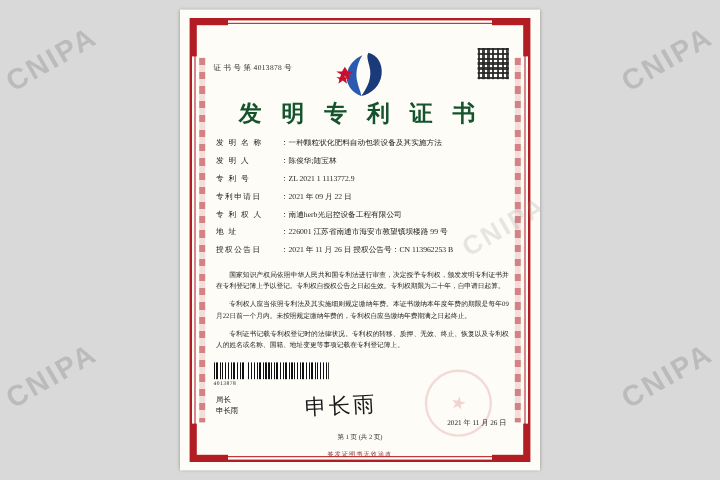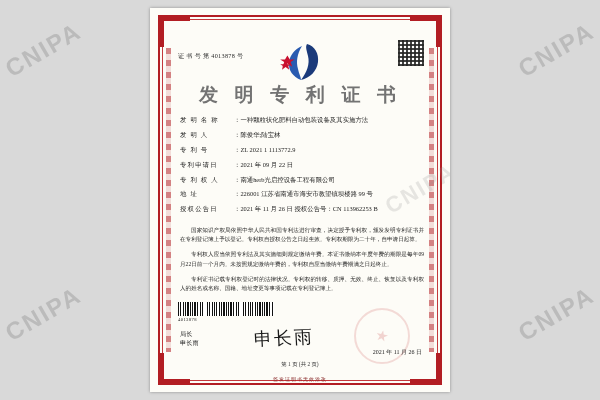--- a/index.html
+++ b/index.html
@@ -59,21 +59,21 @@
   .qr{
     position:absolute;right:26px;top:32px;width:26px;height:26px;
     background:
       repeating-linear-gradient(90deg,#222 0 2px,#fff 2px 4px),
       repeating-linear-gradient(0deg,#222 0 2px,#fff 2px 4px);
     background-blend-mode:multiply;
     opacity:.85;
   }
   .title{
     position:absolute;left:0;right:0;top:74px;text-align:center;
-    font-size:19px;font-weight:bold;color:#737373;letter-spacing:5px;
+    font-size:19px;font-weight:bold;color:#14532d;letter-spacing:5px;
     font-family:"DejaVu Serif", serif;
   }
 
   
   .fields{
     position:absolute;left:30px;right:26px;top:108px;
   }
   .row{
     display:flex;align-items:baseline;
     font-size:6.4px;color:#1d1d1d;line-height:1.2;

